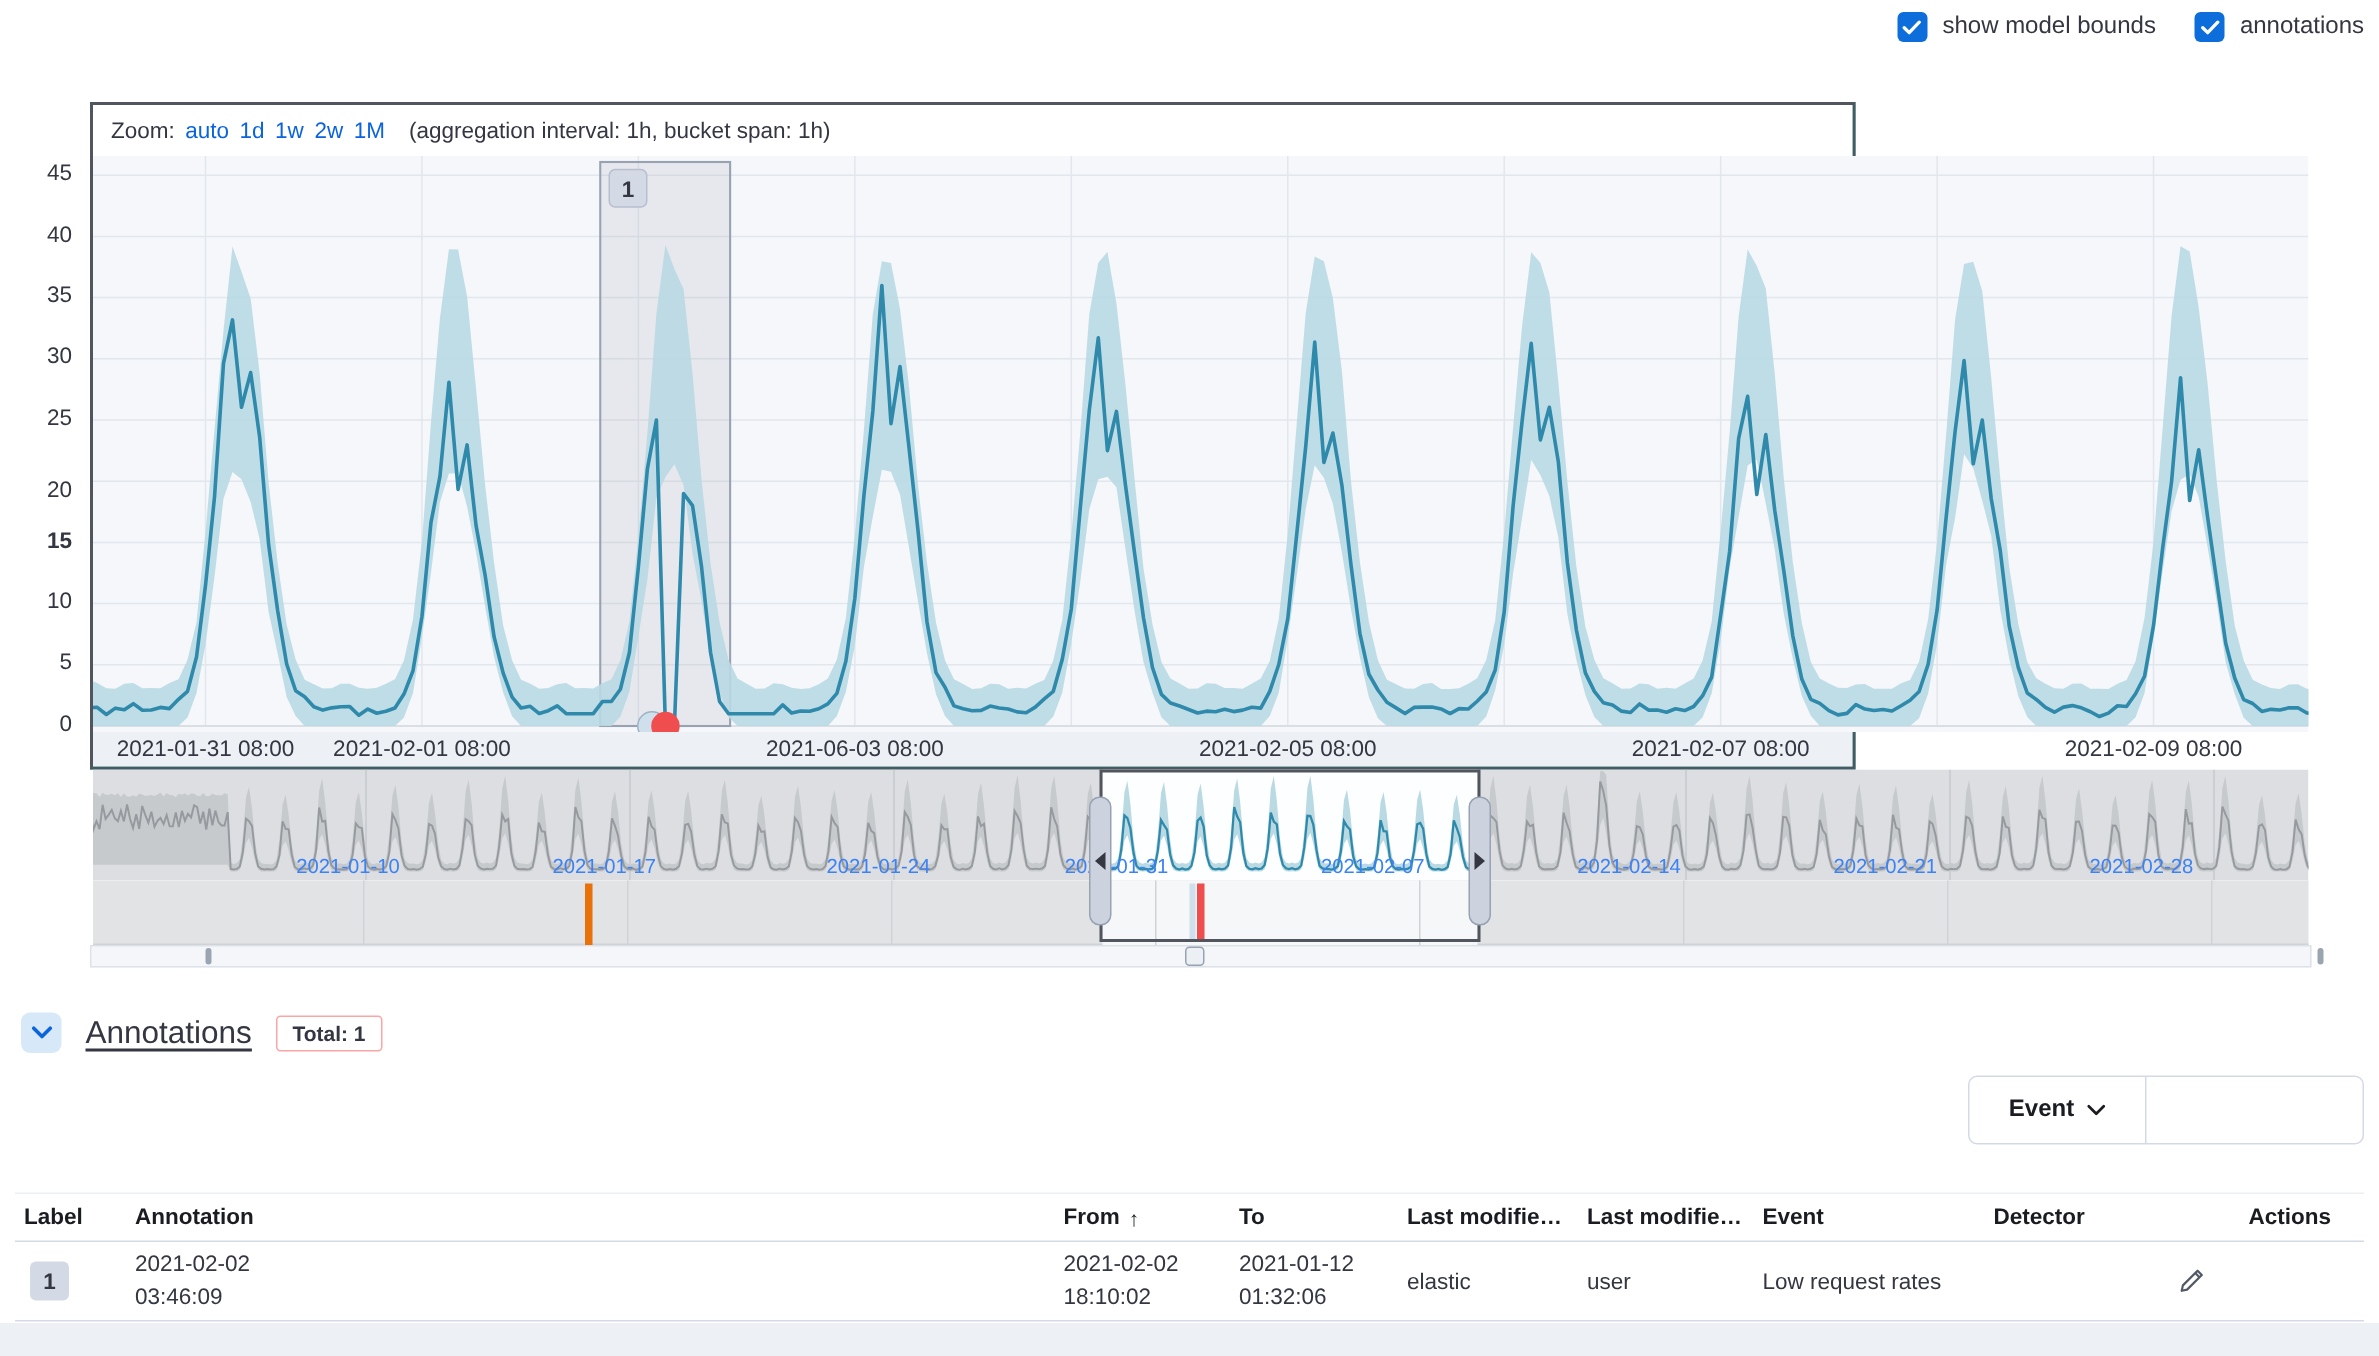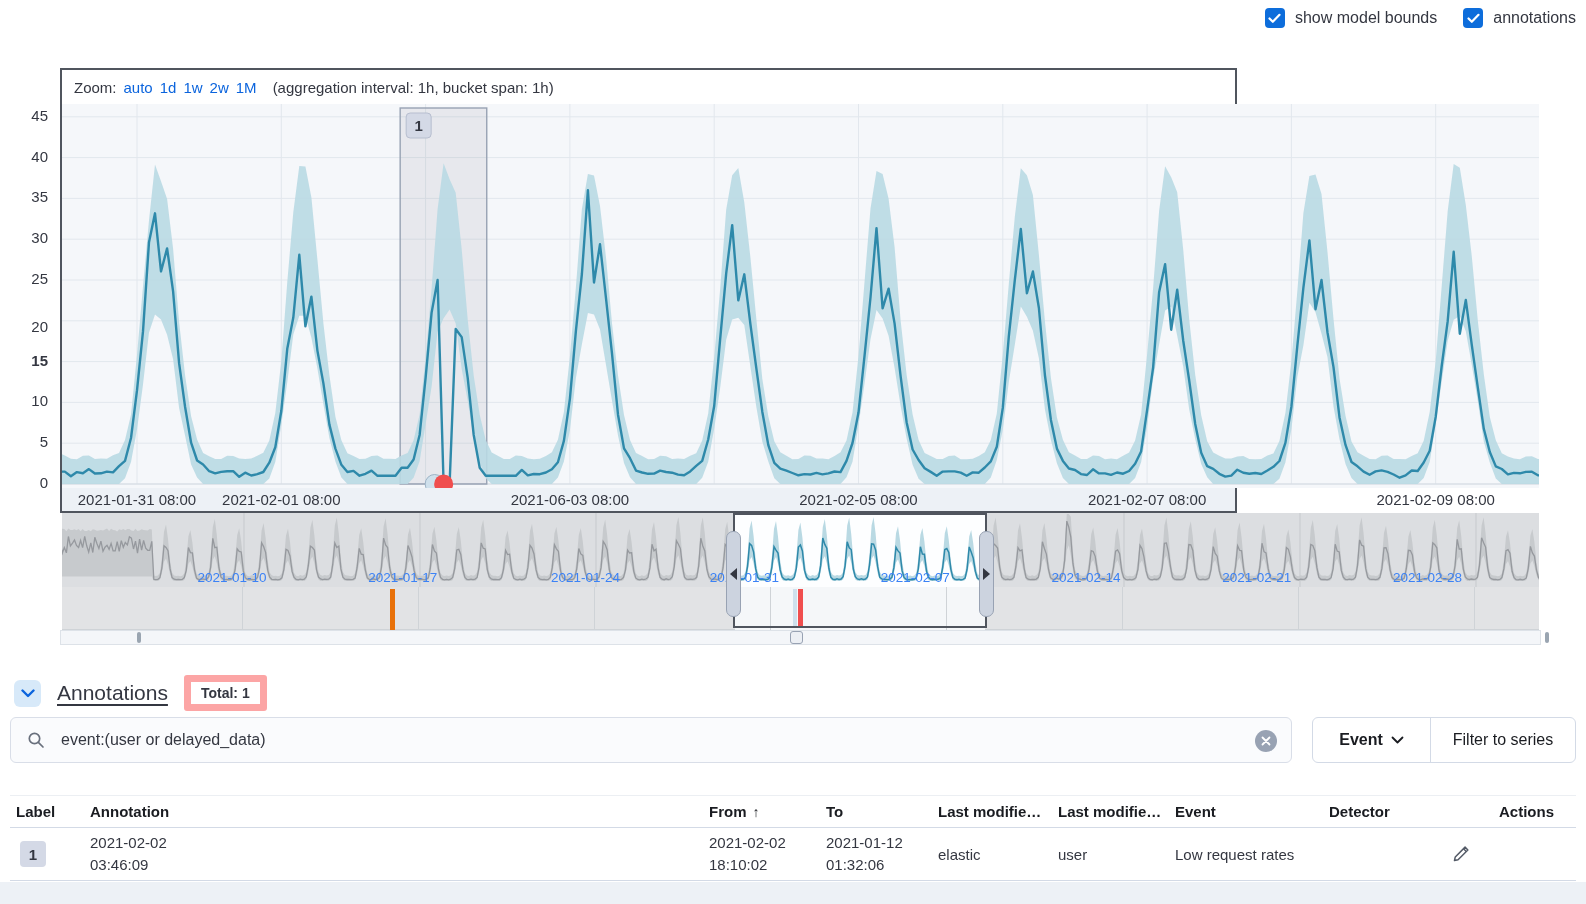--- a/index.html
+++ b/index.html
@@ -37,21 +37,21 @@
   .tri-r { width:0; height:0; border-top:6px solid transparent; border-bottom:6px solid transparent; border-left:7px solid #343741; }
 
   .scrollbar { position:absolute; left:60px; top:630px; width:1481px; height:15px; background:#f4f6f9; border:1px solid #dde2e8; }
   .sb-pill { position:absolute; top:1px; width:4px; height:11px; border-radius:2px; background:#9aa5b1; }
   .sb-thumb { position:absolute; top:0; width:13px; height:13px; border-radius:3px; background:#eceff4; border:1px solid #98a2b3; }
 
   
   .ann-header { position:absolute; left:14px; top:675px; display:flex; align-items:center; gap:16px; }
   .chev-btn { width:27px; height:27px; border-radius:6px; background:#d7e9f9; border:none; display:flex; align-items:center; justify-content:center; cursor:pointer; }
   .ann-title { font-size:21px; font-weight:500; color:#343741; text-decoration:underline; text-underline-offset:4px; }
-  .total-badge { font-size:14px; font-weight:600; color:#343741; background:#fff; border:7px solid #fca5a5; border-radius:3px; padding:3px 10px; }
+  .total-badge { font-size:14px; font-weight:600; color:#343741; background:#fff; border:1px solid #fca5a5; border-radius:3px; padding:3px 10px; }
 
   .search-row { position:absolute; left:10px; top:717px; width:1566px; height:46px; }
   .search-input { position:absolute; left:0; top:0; width:1282px; height:46px; background:#fafbfd; border:1px solid #d9dee8; border-radius:6px; display:flex; align-items:center; }
   .search-input .mag { margin-left:16px; display:flex; }
   .search-text { margin-left:16px; font-size:16px; color:#343741; }
   .clear-btn { position:absolute; right:14px; top:12px; width:22px; height:22px; border-radius:50%; background:#98a2b3; border:none; color:#fff; display:flex; align-items:center; justify-content:center; cursor:pointer; }
   .btn-group { position:absolute; left:1302px; top:0; width:264px; height:46px; background:#fff; border:1px solid #d3dae6; border-radius:6px; display:flex; }
   .btn-group .grp-btn { display:flex; align-items:center; justify-content:center; gap:8px; font-size:16px; color:#1a1c21; cursor:pointer; }
   .grp-btn.event { width:118px; font-weight:700; border-right:1px solid #d3dae6; }
   .grp-btn.filter { flex:1; font-weight:400; }
@@ -225,44 +225,27 @@
     <button class="chev-btn">
       <svg width="14" height="9" viewBox="0 0 14 9">
           <polyline points="1.5,1.5 7,7 12.5,1.5" fill="none" stroke="#0b64dd" stroke-width="2.4" stroke-linecap="round" stroke-linejoin="round"></polyline>
         </svg>
     </button>
     <span class="ann-title">Annotations</span>
     <span class="total-badge">Total: 1</span>
   </div>
 
   <div class="search-row">
-    <div class="search-input">
-      <span class="mag">
-        <svg width="18" height="18" viewBox="0 0 18 18">
-            <circle cx="7.5" cy="7.5" r="5.2" fill="none" stroke="#69707d" stroke-width="1.7"></circle>
-            <line x1="11.6" y1="11.6" x2="16" y2="16" stroke="#69707d" stroke-width="1.7" stroke-linecap="round"></line>
-          </svg>
-      </span>
-      <span class="search-text">event:(user or delayed_data)</span>
-      <button class="clear-btn">
-        <svg width="10" height="10" viewBox="0 0 10 10">
-            <path d="M1.5 1.5 L8.5 8.5 M8.5 1.5 L1.5 8.5" stroke="#fff" stroke-width="1.8" stroke-linecap="round"></path>
-          </svg>
-      </button>
-    </div>
     <div class="btn-group">
       <div class="grp-btn event">
         <span>Event</span>
         <svg width="13" height="8" viewBox="0 0 13 8">
             <polyline points="1.5,1.5 6.5,6.5 11.5,1.5" fill="none" stroke="#1a1c21" stroke-width="1.8" stroke-linecap="round" stroke-linejoin="round"></polyline>
           </svg>
       </div>
-      <div class="grp-btn filter">
-        <span>Filter to series</span>
-      </div>
     </div>
   </div>
 
   <div class="table">
     <div class="t-head">
       <div>
           <span>Label</span>
         </div>
       <div>
           <span>Annotation</span>

